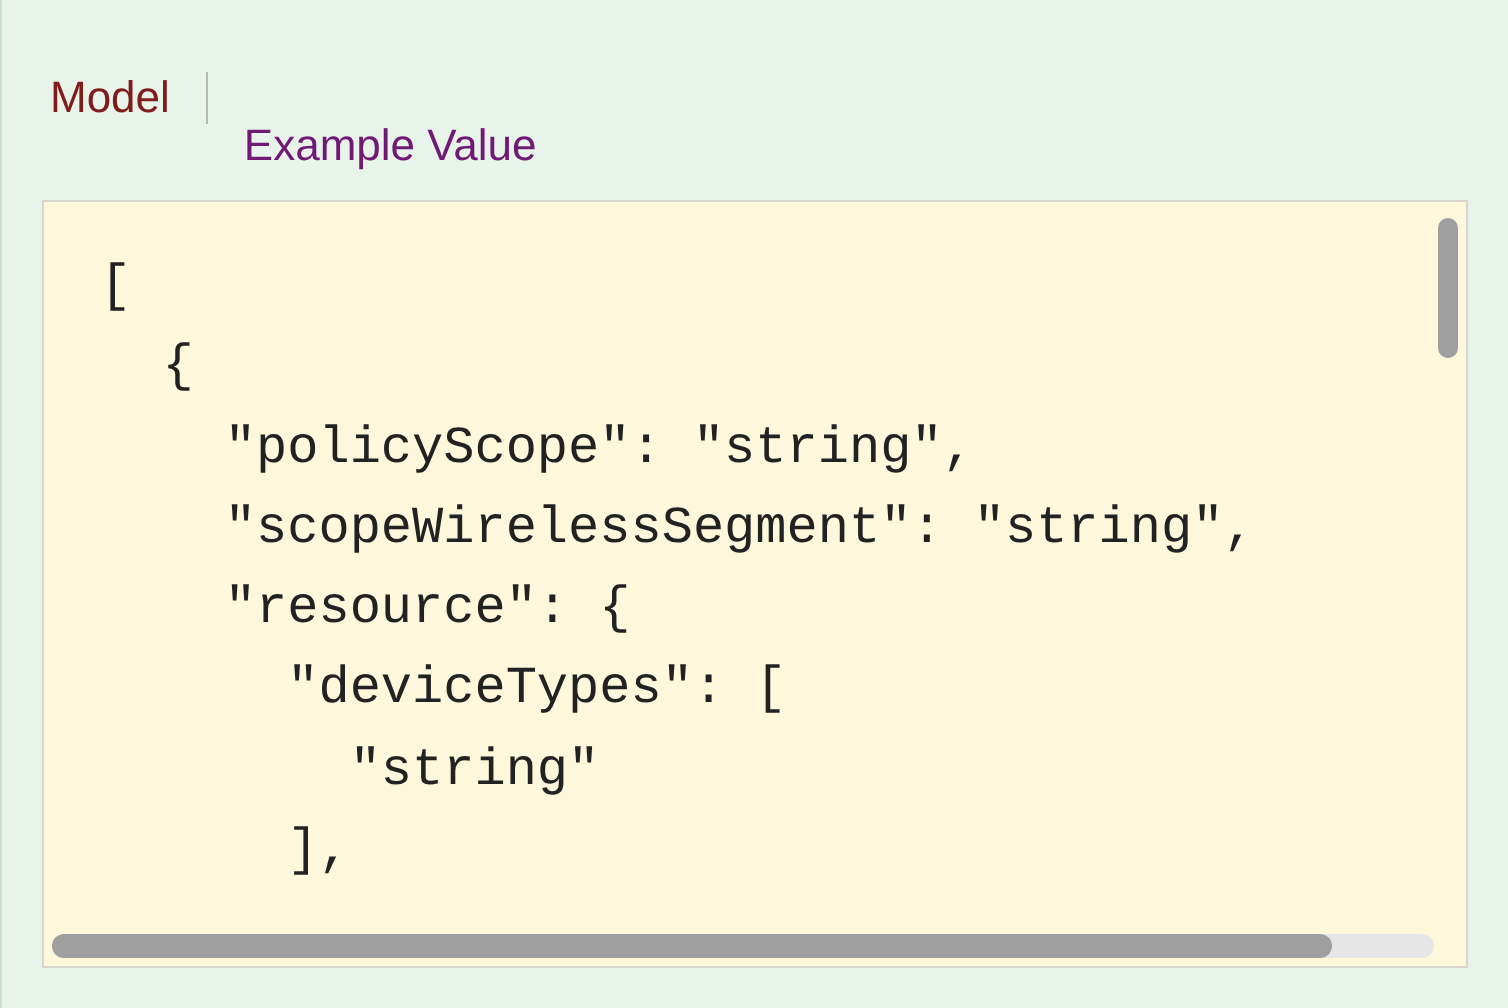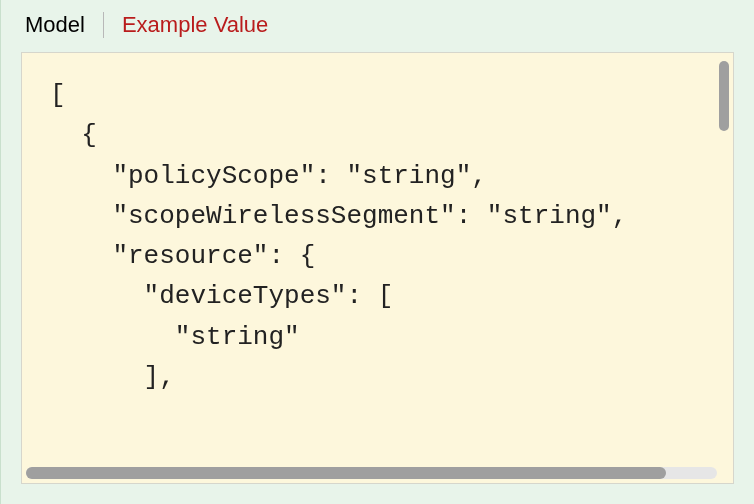--- a/index.html
+++ b/index.html
@@ -18,26 +18,27 @@
     flex-direction: column;
   }
   .tabs {
     display: flex;
     align-items: center;
     gap: 0;
     padding: 12px 0 14px 0;
   }
   .tab {
     font-size: 22px;
-    color: #000000;
+    color: #7f1d1d;
     cursor: pointer;
     padding: 0 4px;
   }
   .tab.active {
-    color: #b91c1c;
+    color: #701a75;
+    margin-top: 48px;
   }
   .tab-divider {
     width: 1px;
     height: 26px;
     background: #b8b8b8;
     margin: 0 14px;
   }
   .code-wrap {
     position: relative;
     flex: 1;

